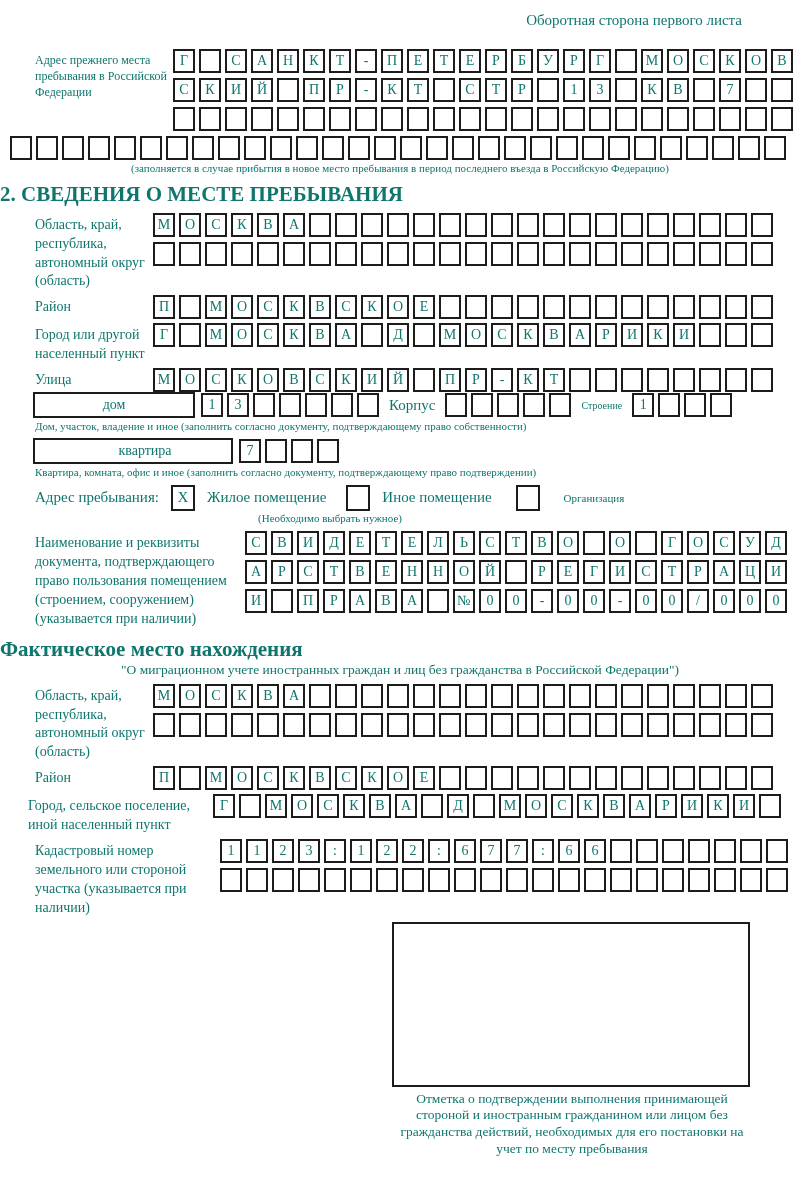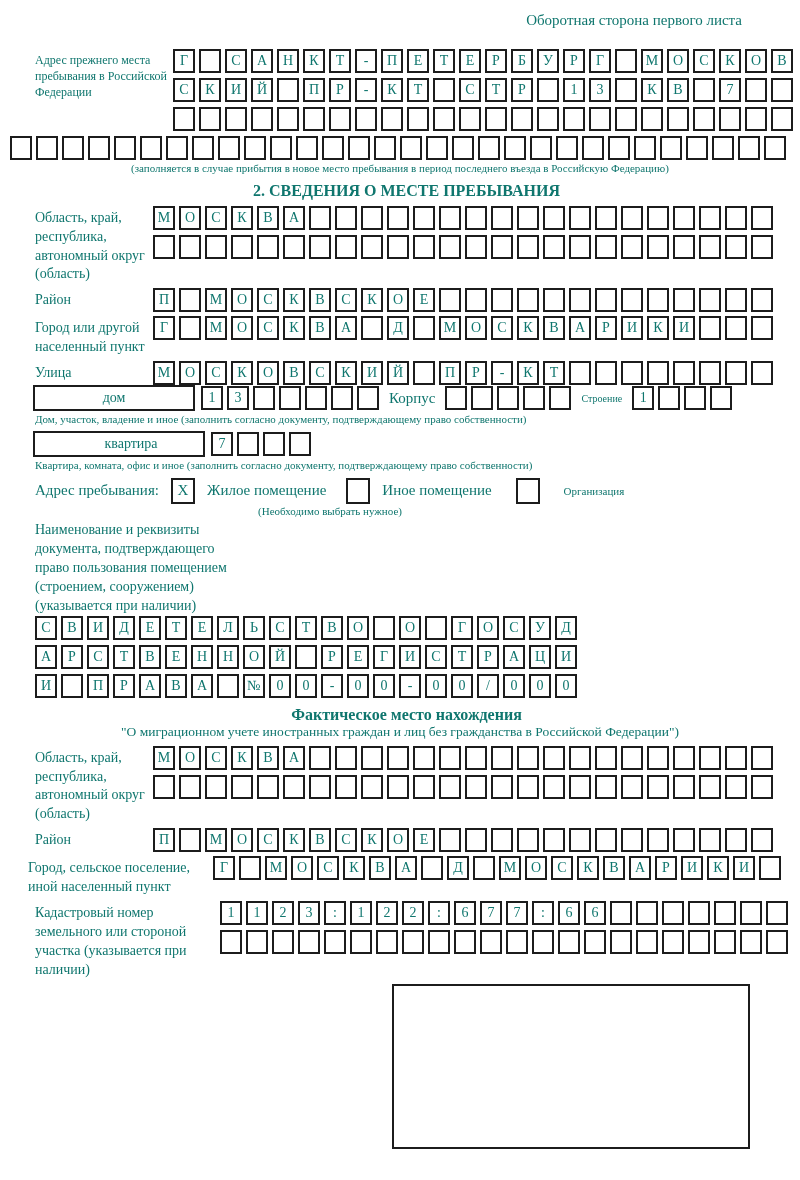--- a/index.html
+++ b/index.html
@@ -24,21 +24,21 @@
     box-sizing:border-box;border:2px solid #1c1c1c;height:26px;
     display:flex;align-items:center;justify-content:center;
     font-size:14px;flex:0 0 auto;background:#fff;
   }
   .cb{
     box-sizing:border-box;width:24px;height:26px;border:2px solid #1c1c1c;
     display:flex;align-items:center;justify-content:center;font-size:15px;flex:0 0 auto;
   }
   .note{font-size:11px;line-height:1.25;}
   .center{text-align:center;}
-  .sect-title{font-size:16px;font-weight:bold;text-align:center;padding-left:13px;}
+  .sect-title{font-size:21px;font-weight:bold;text-align:left;}
   .inline-lbl{font-size:14px;padding:4px 4px 0 4px;flex:0 0 auto;}
   .stamp-box{box-sizing:border-box;width:358px;height:165px;border:2px solid #1c1c1c;background:#fff;}
 </style>
 </head>
 <body>
 
 <div class="page">
 
   <div class="top-note">Оборотная сторона первого листа</div>
 
@@ -332,42 +332,42 @@
     <div class="cells">
         <span class="cell">1</span>
         <span class="cell"></span>
         <span class="cell"></span>
         <span class="cell"></span>
       </div>
   </div>
   <div class="note" style="margin:2px 0 0 35px;">Дом, участок, владение и иное (заполнить согласно документу, подтверждающему право собственности)</div>
 
   <div class="row" style="margin-top:4px;margin-left:33px;align-items:center;column-gap:6px;">
-    <div class="labelbox" style="width:172px;padding-left:24px;">квартира</div>
+    <div class="labelbox" style="width:200px;padding-left:24px;">квартира</div>
     <div class="cells">
         <span class="cell">7</span>
         <span class="cell"></span>
         <span class="cell"></span>
         <span class="cell"></span>
       </div>
   </div>
-  <div class="note" style="margin:2px 0 0 35px;">Квартира, комната, офис и иное (заполнить согласно документу, подтверждающему право собственности)</div>
+  <div class="note" style="margin:2px 0 0 35px;">Квартира, комната, офис и иное (заполнить согласно документу, подтверждающему право подтверждении)</div>
 
   <div class="row" style="margin-top:5px;align-items:center;column-gap:12px;">
     <div style="font-size:15px;">Адрес пребывания:</div>
     <div class="cb">X</div>
     <div style="font-size:15px;">Жилое помещение</div>
     <div class="cb" style="margin-left:8px;"></div>
     <div style="font-size:15px;">Иное помещение</div>
     <div class="cb" style="margin-left:12px;"></div>
     <div style="font-size:11px;margin-left:12px;">Организация</div>
   </div>
   <div class="note center" style="width:660px;margin-top:1px;">(Необходимо выбрать нужное)</div>
 
-  <div class="row" style="flex-direction:column;">
+  <div class="row" style="margin-top:6px;">
     <div class="rowlabel" style="width:210px;">Наименование и реквизиты документа, подтверждающего право пользования помещением (строением, сооружением) (указывается при наличии)</div>
     <div class="cellrows">
       <div class="cells">
           <span class="cell">С</span>
           <span class="cell">В</span>
           <span class="cell">И</span>
           <span class="cell">Д</span>
           <span class="cell">Е</span>
           <span class="cell">Т</span>
           <span class="cell">Е</span>
@@ -603,15 +603,16 @@
           <span class="cell"></span>
           <span class="cell"></span>
           <span class="cell"></span>
           <span class="cell"></span>
         </div>
     </div>
   </div>
 
   <div style="margin:4px 0 0 392px;width:360px;">
     <div class="stamp-box"></div>
+    <div class="note center" style="margin-top:4px;font-size:13.5px;">Отметка о подтверждении выполнения принимающей стороной и иностранным гражданином или лицом без гражданства действий, необходимых для его постановки на учет по месту пребывания</div>
   </div>
 
 </div>
 
 </body></html>

